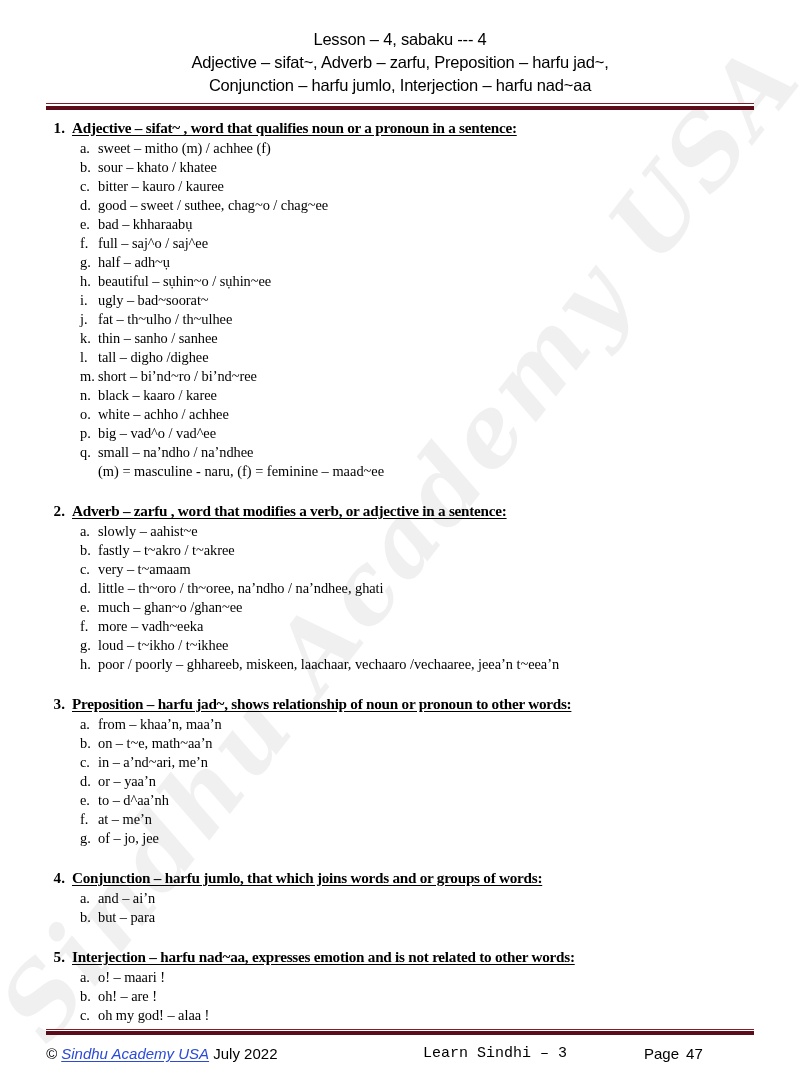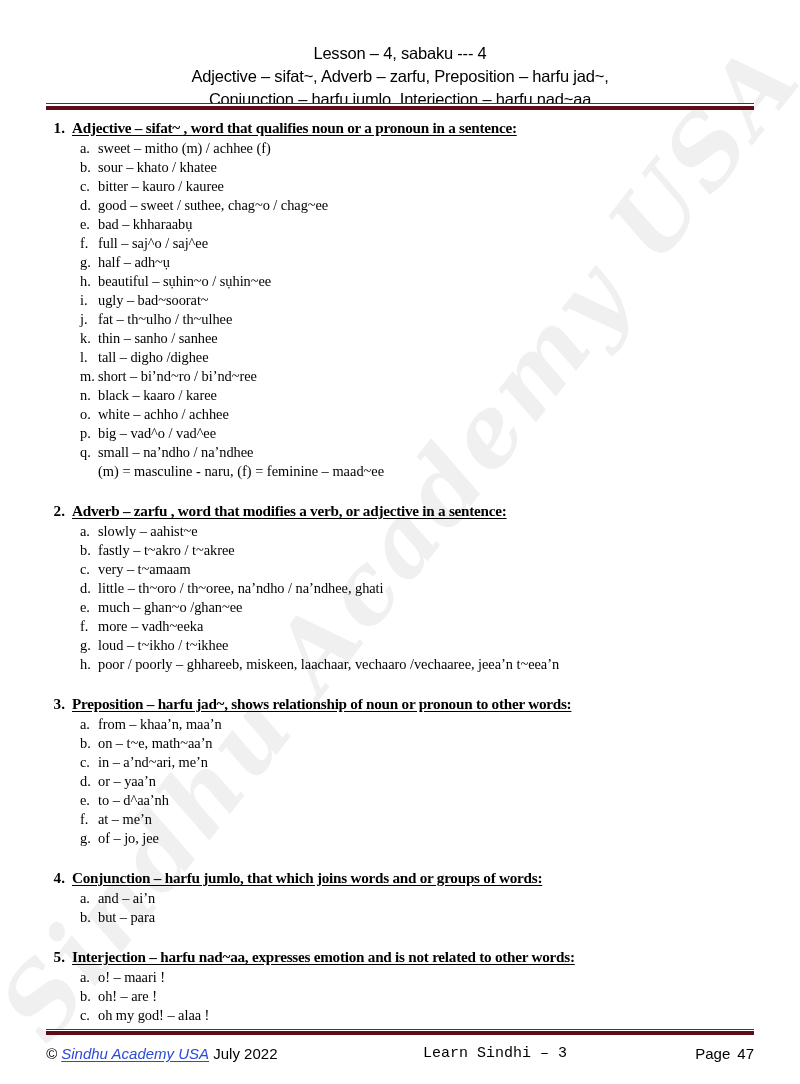--- a/index.html
+++ b/index.html
@@ -43,21 +43,20 @@
     z-index: 0;
   }
 
   
   .header {
     position: absolute;
     top: 28px;
     left: 46px;
     right: 46px;
     z-index: 2;
-    margin-top: 14px;
   }
   .header-line {
     text-align: center;
     font-family: "Liberation Sans", "DejaVu Sans", sans-serif;
     font-size: 16.5px;
     line-height: 23px;
     letter-spacing: -0.2px;
     color: #000000;
     white-space: nowrap;
   }
@@ -155,21 +154,21 @@
     bottom: 18px;
     height: 26px;
     display: flex;
     align-items: center;
     font-family: "Liberation Sans", "DejaVu Sans", sans-serif;
     font-size: 15px;
     z-index: 2;
   }
   .footer-left { flex: 0 0 auto; width: 300px; white-space: nowrap; }
   .footer-center { flex: 1 1 auto; text-align: center; white-space: nowrap; font-family: Liberation Mono, monospace; }
-  .footer-right { flex: 0 0 auto; width: 110px; text-align: right; white-space: nowrap; }
+  .footer-right { flex: 0 0 auto; width: 110px; text-align: left; white-space: nowrap; }
 
   .copy-sym { font-style: italic; }
   .footer-link {
     color: #2a4ad7;
     font-style: italic;
     text-decoration: underline;
     text-underline-offset: 2px;
   }
   .page-word { letter-spacing: 0px; }
   .page-num { margin-left: 7px; }

